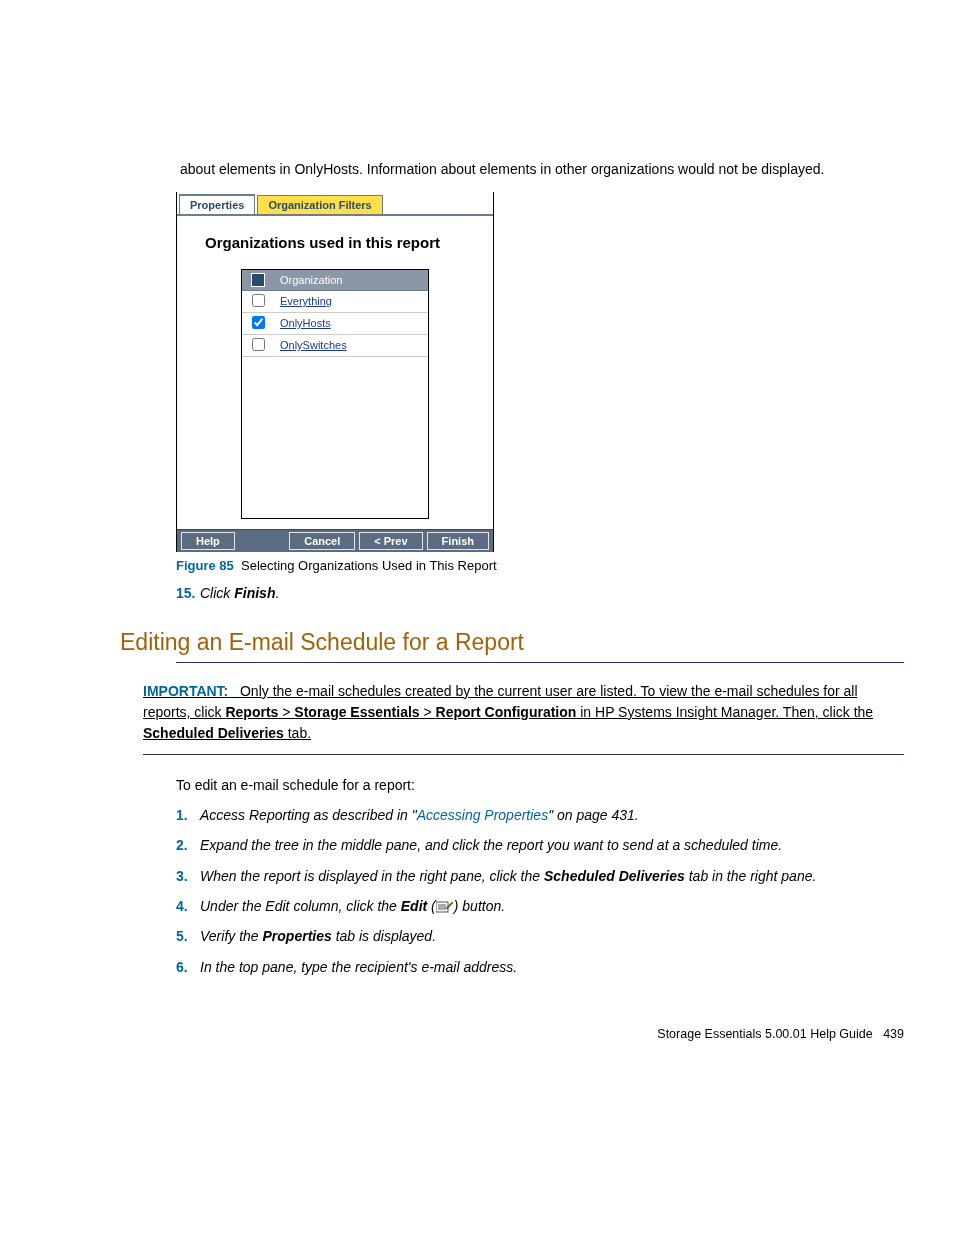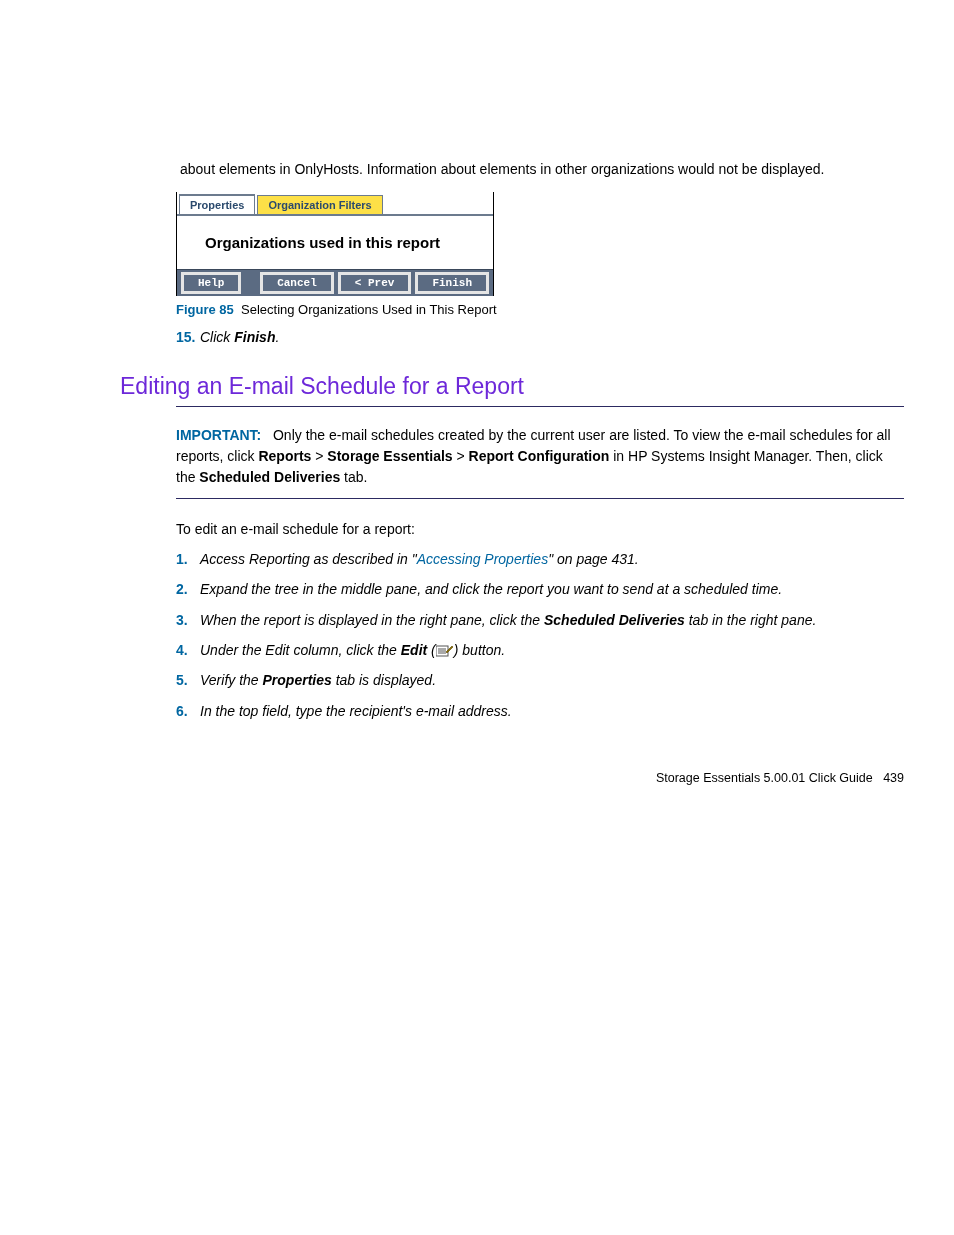--- a/index.html
+++ b/index.html
@@ -114,26 +114,25 @@
     display: flex;
     background: #5b6b82;
     padding: 2px 4px;
     gap: 4px;
     border-top: 1px solid #3a475a;
   }
   .btn-row .spacer { flex: 1; }
   .dlg-btn {
     background: #5b6b82;
     color: #fff;
-    border: 3px solid #e5e5e5;
+    border: 1px solid #e5e5e5;
     font-size: 11px;
     font-weight: bold;
     padding: 2px 14px;
     cursor: pointer;
-    font-family: Liberation Mono, monospace;
   }
 
   .caption {
     margin-top: 6px;
     font-size: 13px;
   }
   .caption .fignum { color: #0066a1; font-weight: bold; }
 
   .step {
     display: flex;
@@ -147,37 +146,38 @@
     min-width: 24px;
   }
   .step .body { flex: 1; font-style: italic; }
   .indent-sub {
     margin-left: 80px;
     margin-top: 6px;
     line-height: 1.45;
   }
 
   h2.section {
-    color: #6d28d9;
+    color: #a16207;
     font-weight: normal;
     font-family: Arial, sans-serif;
     font-size: 23px;
     margin: 26px 0 6px 0;
   }
   .rule {
     border: none;
     border-top: 1px solid #2c2a61;
     margin: 4px 0 0 56px;
   }
 
   .important-box {
-    margin: 10px 0 0 56px;
+    margin: 10px 0 0 23px;
     padding: 8px 0 10px 0;
     border-bottom: 1px solid #2c2a61;
     line-height: 1.5;
+    text-decoration: underline;
   }
   .important-label { color: #0066a1; font-weight: bold; }
   .b { font-weight: bold; }
 
   .para {
     margin: 20px 0 4px 56px;
     line-height: 1.45;
   }
 
   .link { color: #0066a1; }
@@ -202,20 +202,42 @@
 
   <div class="intro-text">about elements in OnlyHosts. Information about elements in other organizations would not be displayed.</div>
 
   <div class="figure">
     <div class="panel">
       <div class="tabs">
         <div class="tab active">Properties</div>
         <div class="tab">Organization Filters</div>
       </div>
       <div class="panel-heading">Organizations used in this report</div>
+      <div class="org-table-wrap">
+        <table class="org-table">
+          <tbody>
+              <tr>
+            <th class="chk-col"><span class="hdrchk"></span></th>
+            <th>Organization</th>
+          </tr>
+          <tr>
+            <td class="chk-cell"><input type="checkbox" style=""></td>
+            <td>Everything</td>
+          </tr>
+          <tr>
+            <td class="chk-cell"><input type="checkbox" checked="" style=""></td>
+            <td>OnlyHosts</td>
+          </tr>
+          <tr>
+            <td class="chk-cell"><input type="checkbox" style=""></td>
+            <td>OnlySwitches</td>
+          </tr>
+        </tbody>
+          </table>
+      </div>
       <div class="btn-row">
         <button class="dlg-btn">Help</button>
         <span class="spacer"></span>
         <button class="dlg-btn">Cancel</button>
         <button class="dlg-btn">&lt; Prev</button>
         <button class="dlg-btn">Finish</button>
       </div>
     </div>
 
     <div class="caption">
@@ -274,20 +296,20 @@
 
   <div class="step">
     <div class="num">5.</div>
     <div class="body">
       <span>Verify the </span><span class="b">Properties</span><span> tab is displayed.</span>
     </div>
   </div>
 
   <div class="step">
     <div class="num">6.</div>
-    <div class="body">In the top field, type the recipient's e-mail address.</div>
+    <div class="body">In the top pane, type the recipient's e-mail address.</div>
   </div>
 
   <div class="footer">
-    <span>Storage Essentials 5.00.01 Click Guide</span>&nbsp;&nbsp;&nbsp;<span>439</span>
+    <span>Storage Essentials 5.00.01 Help Guide</span>&nbsp;&nbsp;&nbsp;<span>439</span>
   </div>
 
 </div>
 
 </body></html>

